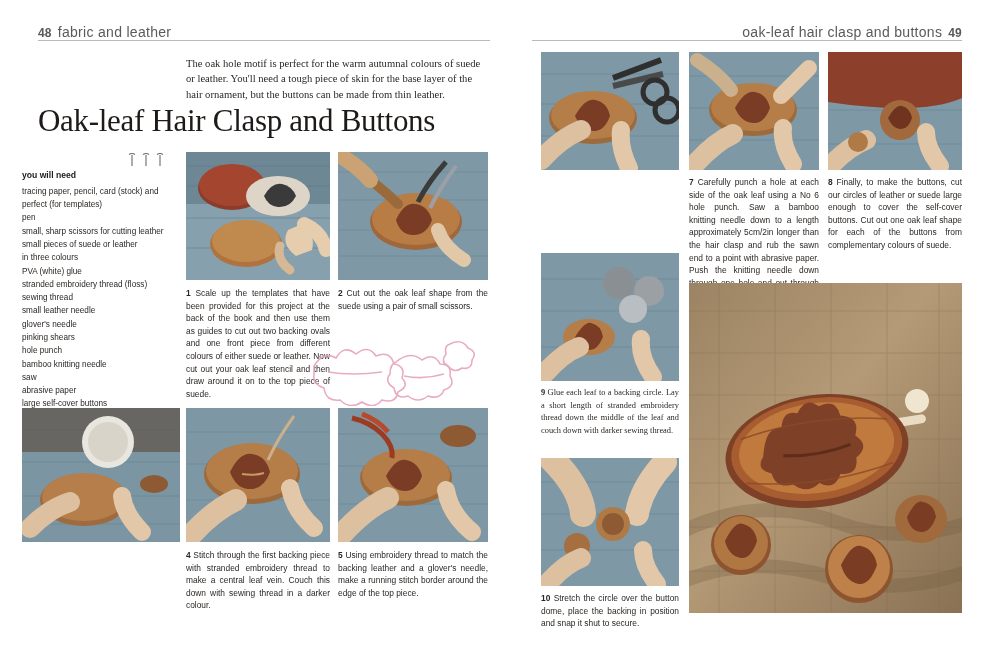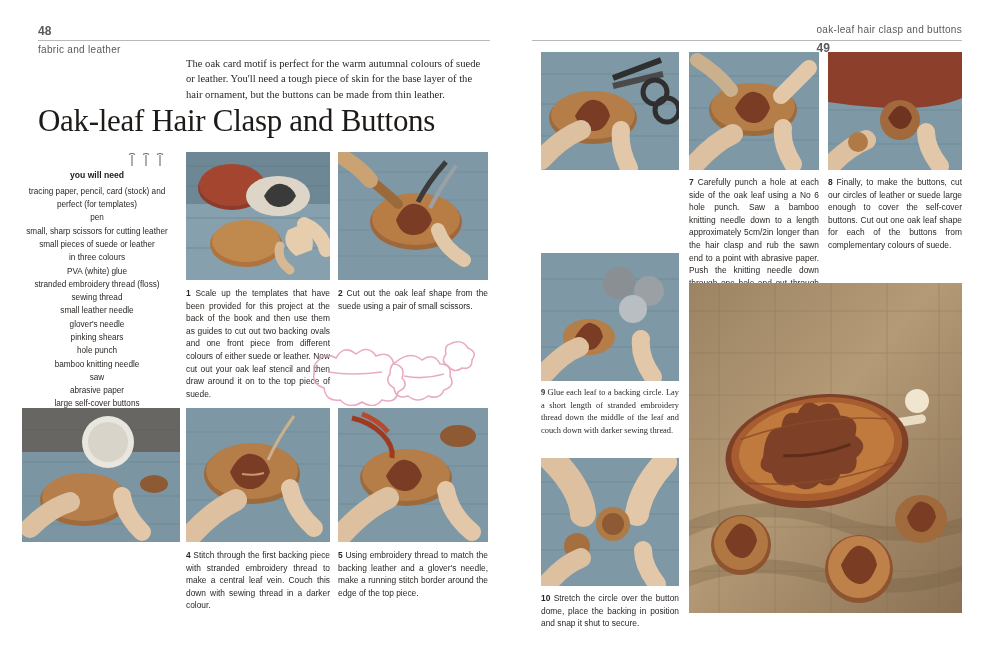--- a/index.html
+++ b/index.html
@@ -7,23 +7,23 @@
     width:1000px;height:651px;
     background:#ffffff;
     font-family:"Liberation Serif", serif;
     color:#231f20;
     overflow:hidden;
     position:relative;
   }
   .page{position:absolute;inset:0;}
 
   
-  .runhead{position:absolute;top:24px;font-size:9.5px;letter-spacing:.2px;flex-direction:column;}
+  .runhead{position:absolute;top:24px;font-size:9.5px;letter-spacing:.2px;}
   .runhead .folio{font-family:"Liberation Sans",sans-serif;font-weight:bold;font-size:12px;color:#5a5a5a;}
-  .runhead .txt{font-family:"Liberation Sans",sans-serif;font-size:10px;color:#5a5a5a;letter-spacing:.3px;}
+  .runhead .txt{font-family:"Liberation Sans",sans-serif;font-size:14px;color:#5a5a5a;letter-spacing:.3px;}
   #runhead-left{left:38px;display:flex;align-items:baseline;gap:6px;}
   #runhead-right{right:38px;display:flex;align-items:baseline;gap:6px;}
   .rule{position:absolute;height:1px;background:#b9b9b9;top:40px;}
   #rule-left{left:38px;width:452px;}
   #rule-right{right:38px;width:430px;}
 
   
   .intro{
     position:absolute;left:186px;top:56px;width:300px;
     font-size:10.6px;line-height:1.45;color:#2b2724;
@@ -31,21 +31,21 @@
   .title{
     position:absolute;left:38px;top:104px;width:460px;
     font-size:31px;line-height:1.1;letter-spacing:-0.3px;
     font-family:"Liberation Serif",serif;
     color:#1d1a18;
   }
 
   
   .ywn{
     position:absolute;left:22px;top:152px;width:150px;
-    text-align:center;
+    text-align:left;
     font-family:"Liberation Sans",sans-serif;
     font-size:8.2px;line-height:1.62;color:#2b2724;
   }
   .ywn .hdr{font-weight:bold;font-size:8.6px;color:#1d1a18;margin-bottom:2px;}
   .ywn .pins{height:16px;margin-bottom:1px;position:relative;}
   .ywn .pins svg{position:absolute;right:0;top:0;}
 
   
   .ph{position:absolute;overflow:hidden;background:#cfc6bb;}
   .cap{
@@ -78,21 +78,21 @@
     <span class="txt">fabric and leather</span>
   </div>
   <div class="rule" id="rule-left"></div>
 
   <div class="runhead" id="runhead-right">
     <span class="txt">oak-leaf hair clasp and buttons</span>
     <span class="folio">49</span>
   </div>
   <div class="rule" id="rule-right"></div>
 
-  <div class="intro">The oak card motif is perfect for the warm autumnal colours of suede or leather. You'll need a tough piece of skin for the base layer of the hair ornament, but the buttons can be made from thin leather.</div>
+  <div class="intro">The oak hole motif is perfect for the warm autumnal colours of suede or leather. You'll need a tough piece of skin for the base layer of the hair ornament, but the buttons can be made from thin leather.</div>
   <div class="title">Oak-leaf Hair Clasp and Buttons</div>
 
   <div class="ywn">
     <div class="pins">
       <svg width="46" height="16" viewBox="0 0 46 16">
         <g stroke="#6a6a6a" stroke-width="1.1" fill="none">
           <path d="M6 3 L6 14"></path>
             <path d="M3 2.5 Q6 0.5 9 2.5"></path>
           <path d="M20 3 L20 14"></path>
             <path d="M17 2.5 Q20 0.5 23 2.5"></path>

